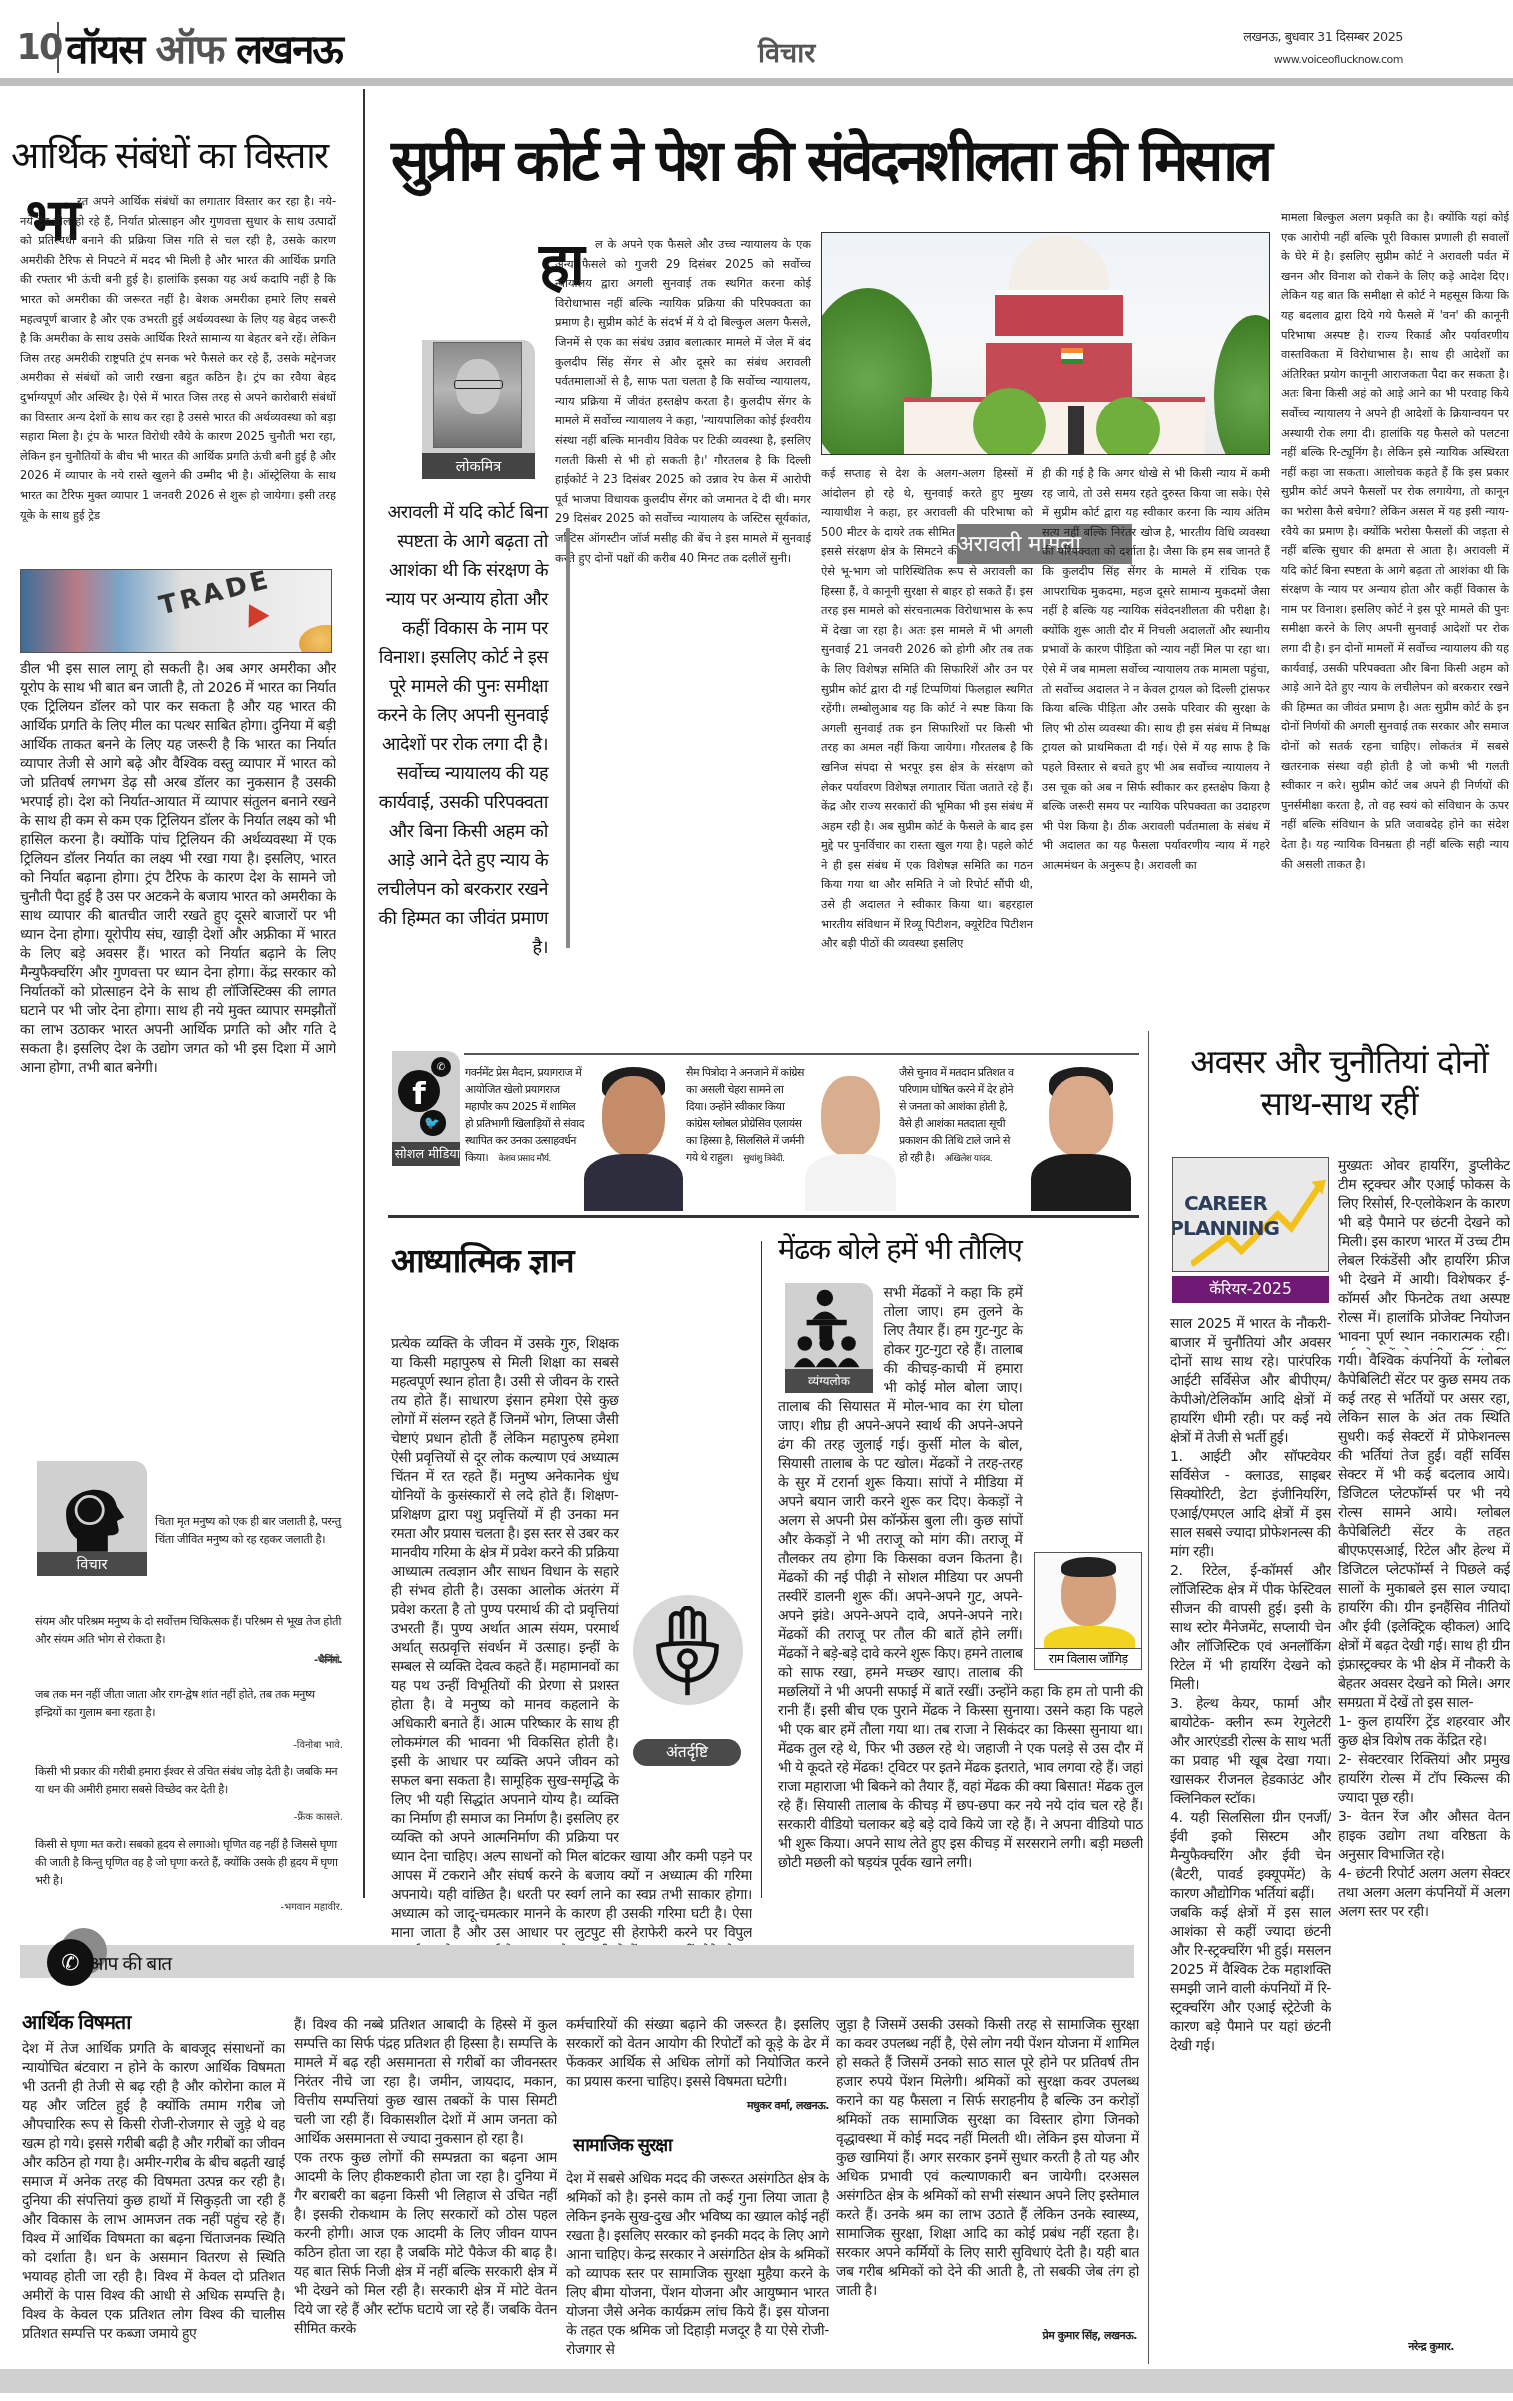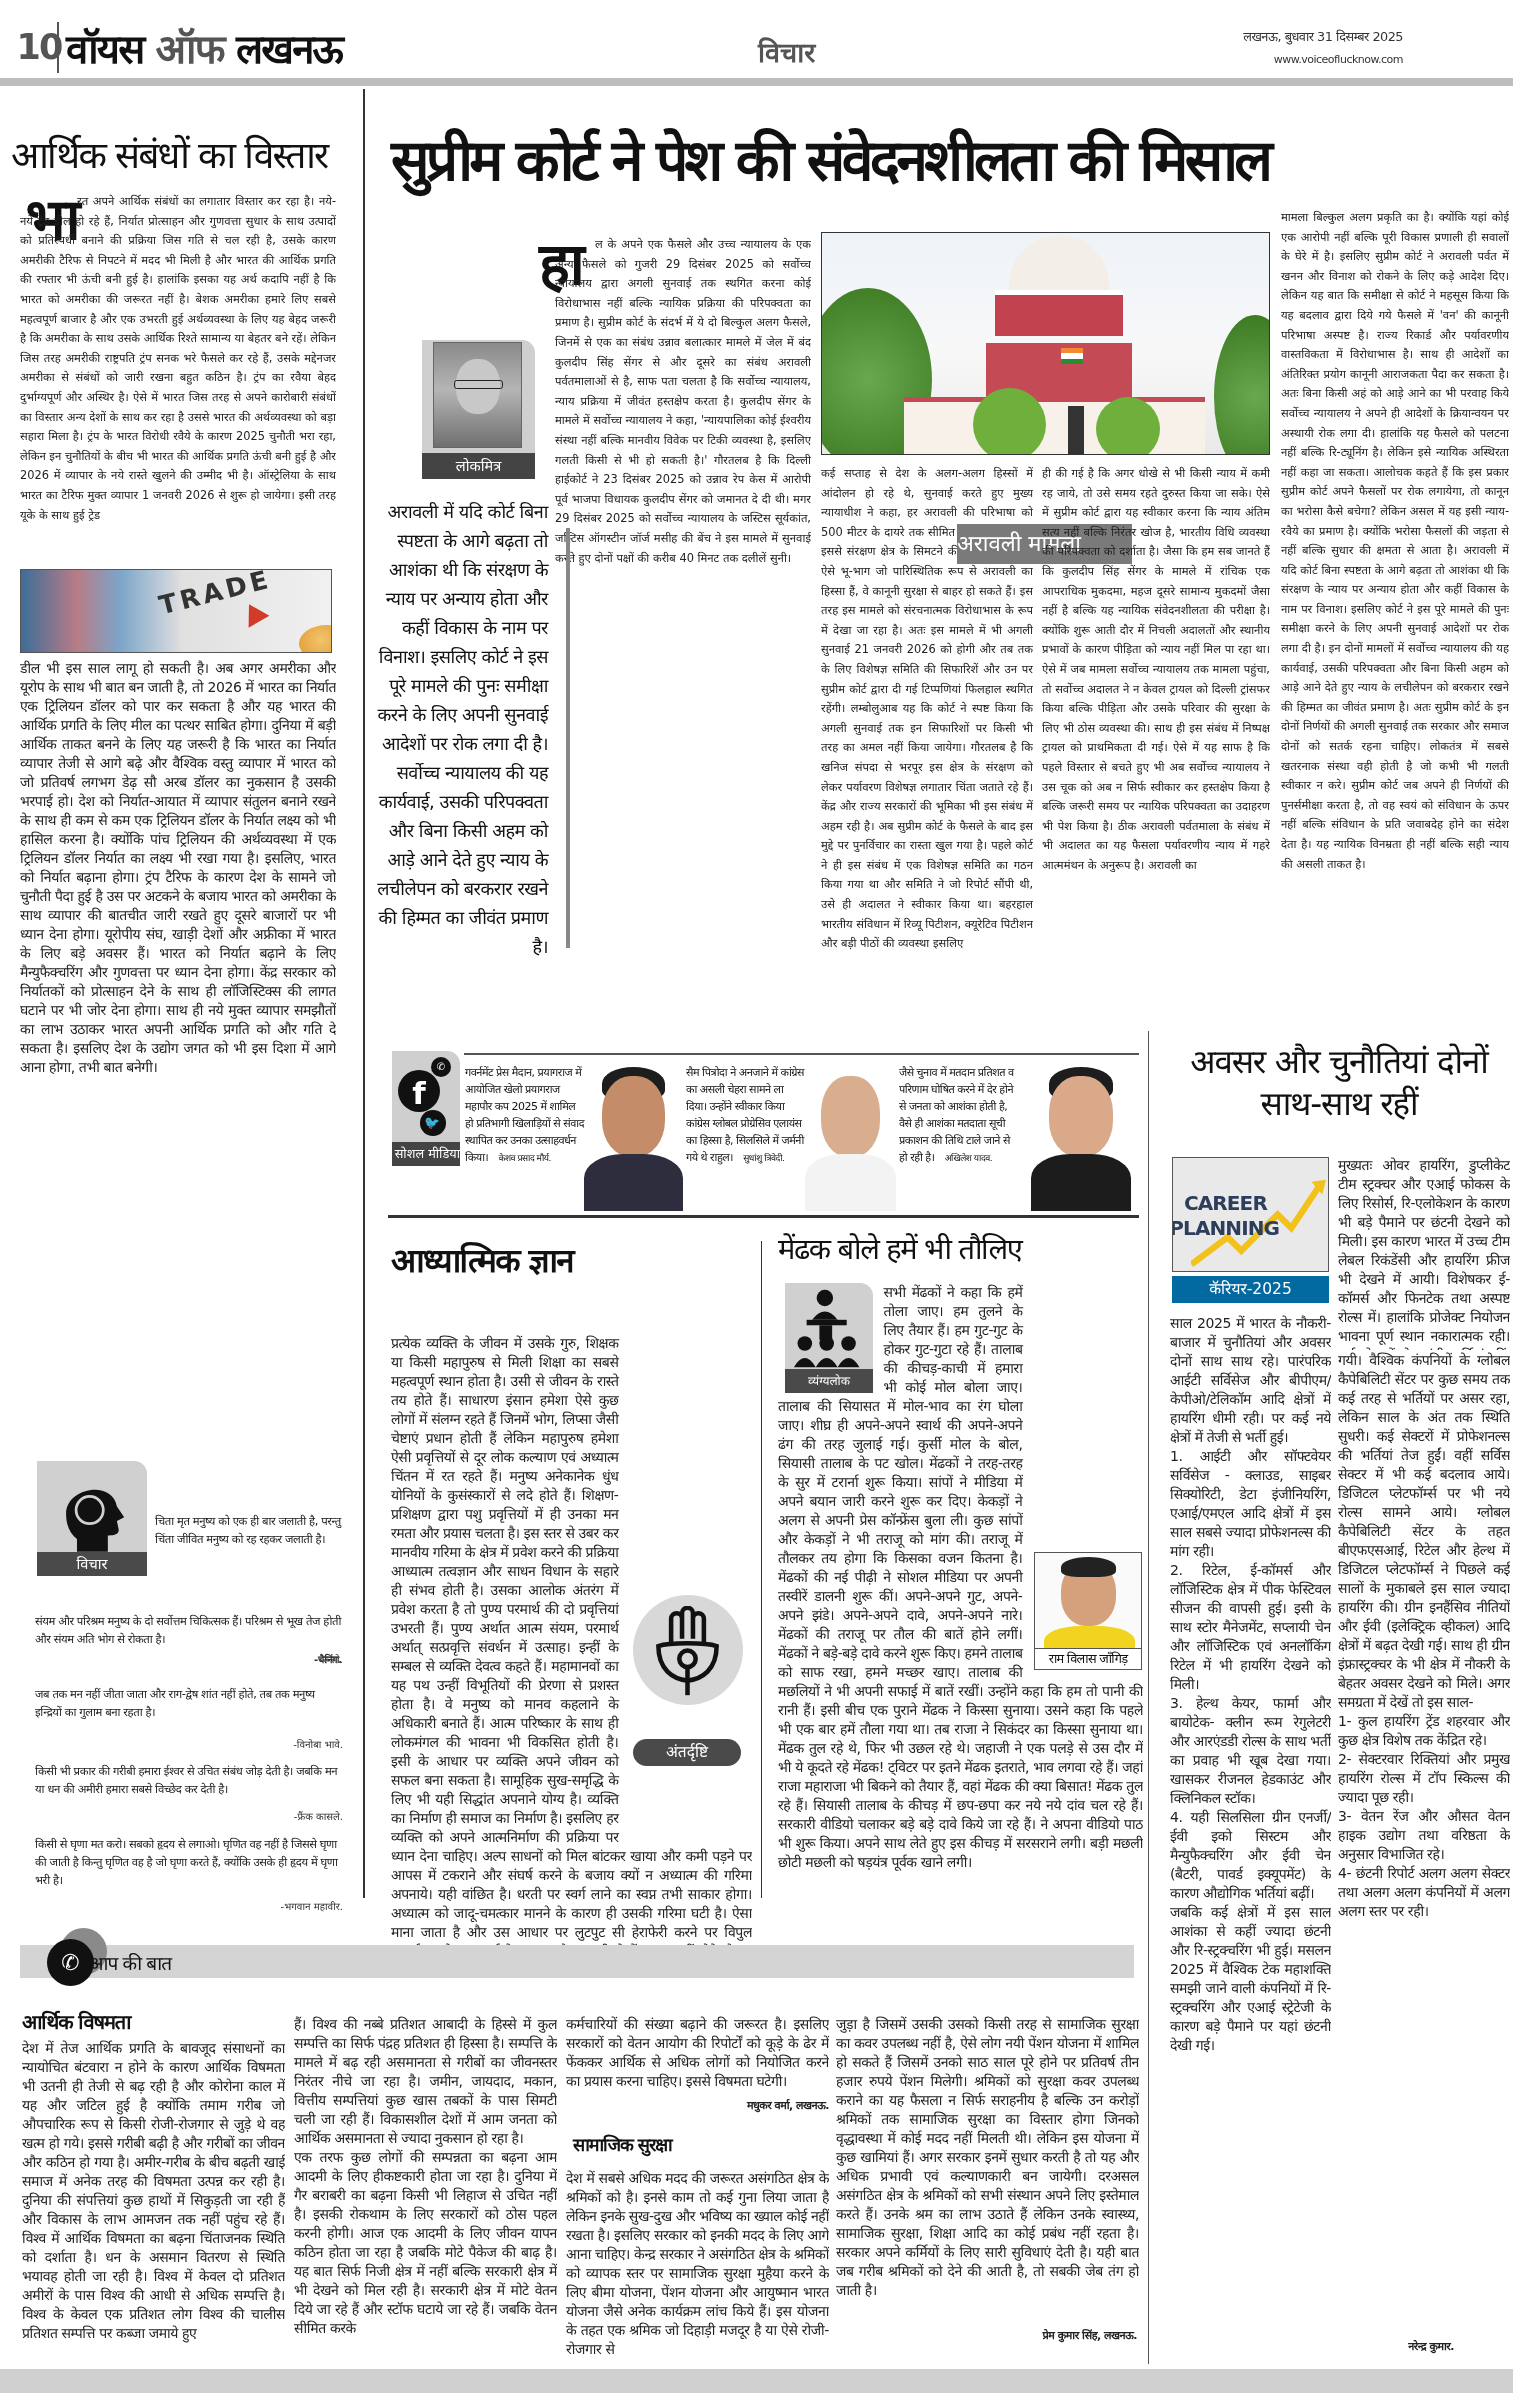--- a/index.html
+++ b/index.html
@@ -73,21 +73,21 @@
   .leader-photo .skin { position:absolute; left: 18%; top: 10%; width: 64%; height: 54%; border-radius: 45%; background: #c58c6a; }
   .leader-photo .hair { position:absolute; left: 18%; top: 4%; width: 64%; height: 22%; border-radius: 50% 50% 30% 30%; background: #1d1d1d; }
   .leader-photo .body { position:absolute; left: 0; top: 62%; width: 100%; height: 40%; border-radius: 40% 40% 0 0; }
 
   
   .career-head { left: 1170px; top: 1041px; width: 338px; font-size: 33px; line-height: 42px; text-align: center; color: #111; letter-spacing: -1.1px; }
   .career-image { left: 1172px; top: 1157px; width: 157px; height: 115px; border: 0.9px solid #555; background: #e9e9e9; overflow: hidden; }
   .career-image .w1 { position:absolute; left: 11px; top: 33px; font: bold 20px "DejaVu Sans", sans-serif; color: #2c3e5c; letter-spacing: -0.9px; }
   .career-image .w2 { position:absolute; left: -3.7px; top: 58px; font: bold 20px "DejaVu Sans", sans-serif; color: #2c3e5c; letter-spacing: -0.9px; }
   .career-image .trend { position:absolute; left: 18px; top: 20px; width: 137px; height: 91px; }
-  .career-label { left: 1172px; top: 1276px; width: 157px; height: 27px; background: #0369a1; color: #fff; font-size: 15.5px; text-align: center; line-height: 27px; }
+  .career-label { left: 1172px; top: 1276px; width: 157px; height: 27px; background: #701a75; color: #fff; font-size: 15.5px; text-align: center; line-height: 27px; }
 
   
   .spirit-head { left: 391px; top: 1237px; font: bold 33px "DejaVu Sans", sans-serif; letter-spacing: -1.8px; color: #111; }
   .antar-circle { left: 633px; top: 1595px; width: 110px; height: 110px; border-radius: 50%; background: #d8d8d8; }
   .antar-icon { left: 651px; top: 1606px; width: 73px; height: 91px; }
   .antar-label { left: 633px; top: 1739px; width: 108px; height: 27px; border-radius: 13.7px; background: #4a4a4a; color: #fff; font-size: 15.5px; text-align: center; line-height: 27px; }
 
   
   .satire-head { left: 778px; top: 1228px; font-size: 29px; letter-spacing: -1.4px; color: #111; }
   .satire-box { left: 785px; top: 1283px; width: 88px; height: 110px; background: #d0d0d0; border-radius: 0 12.8px 0 0; }

